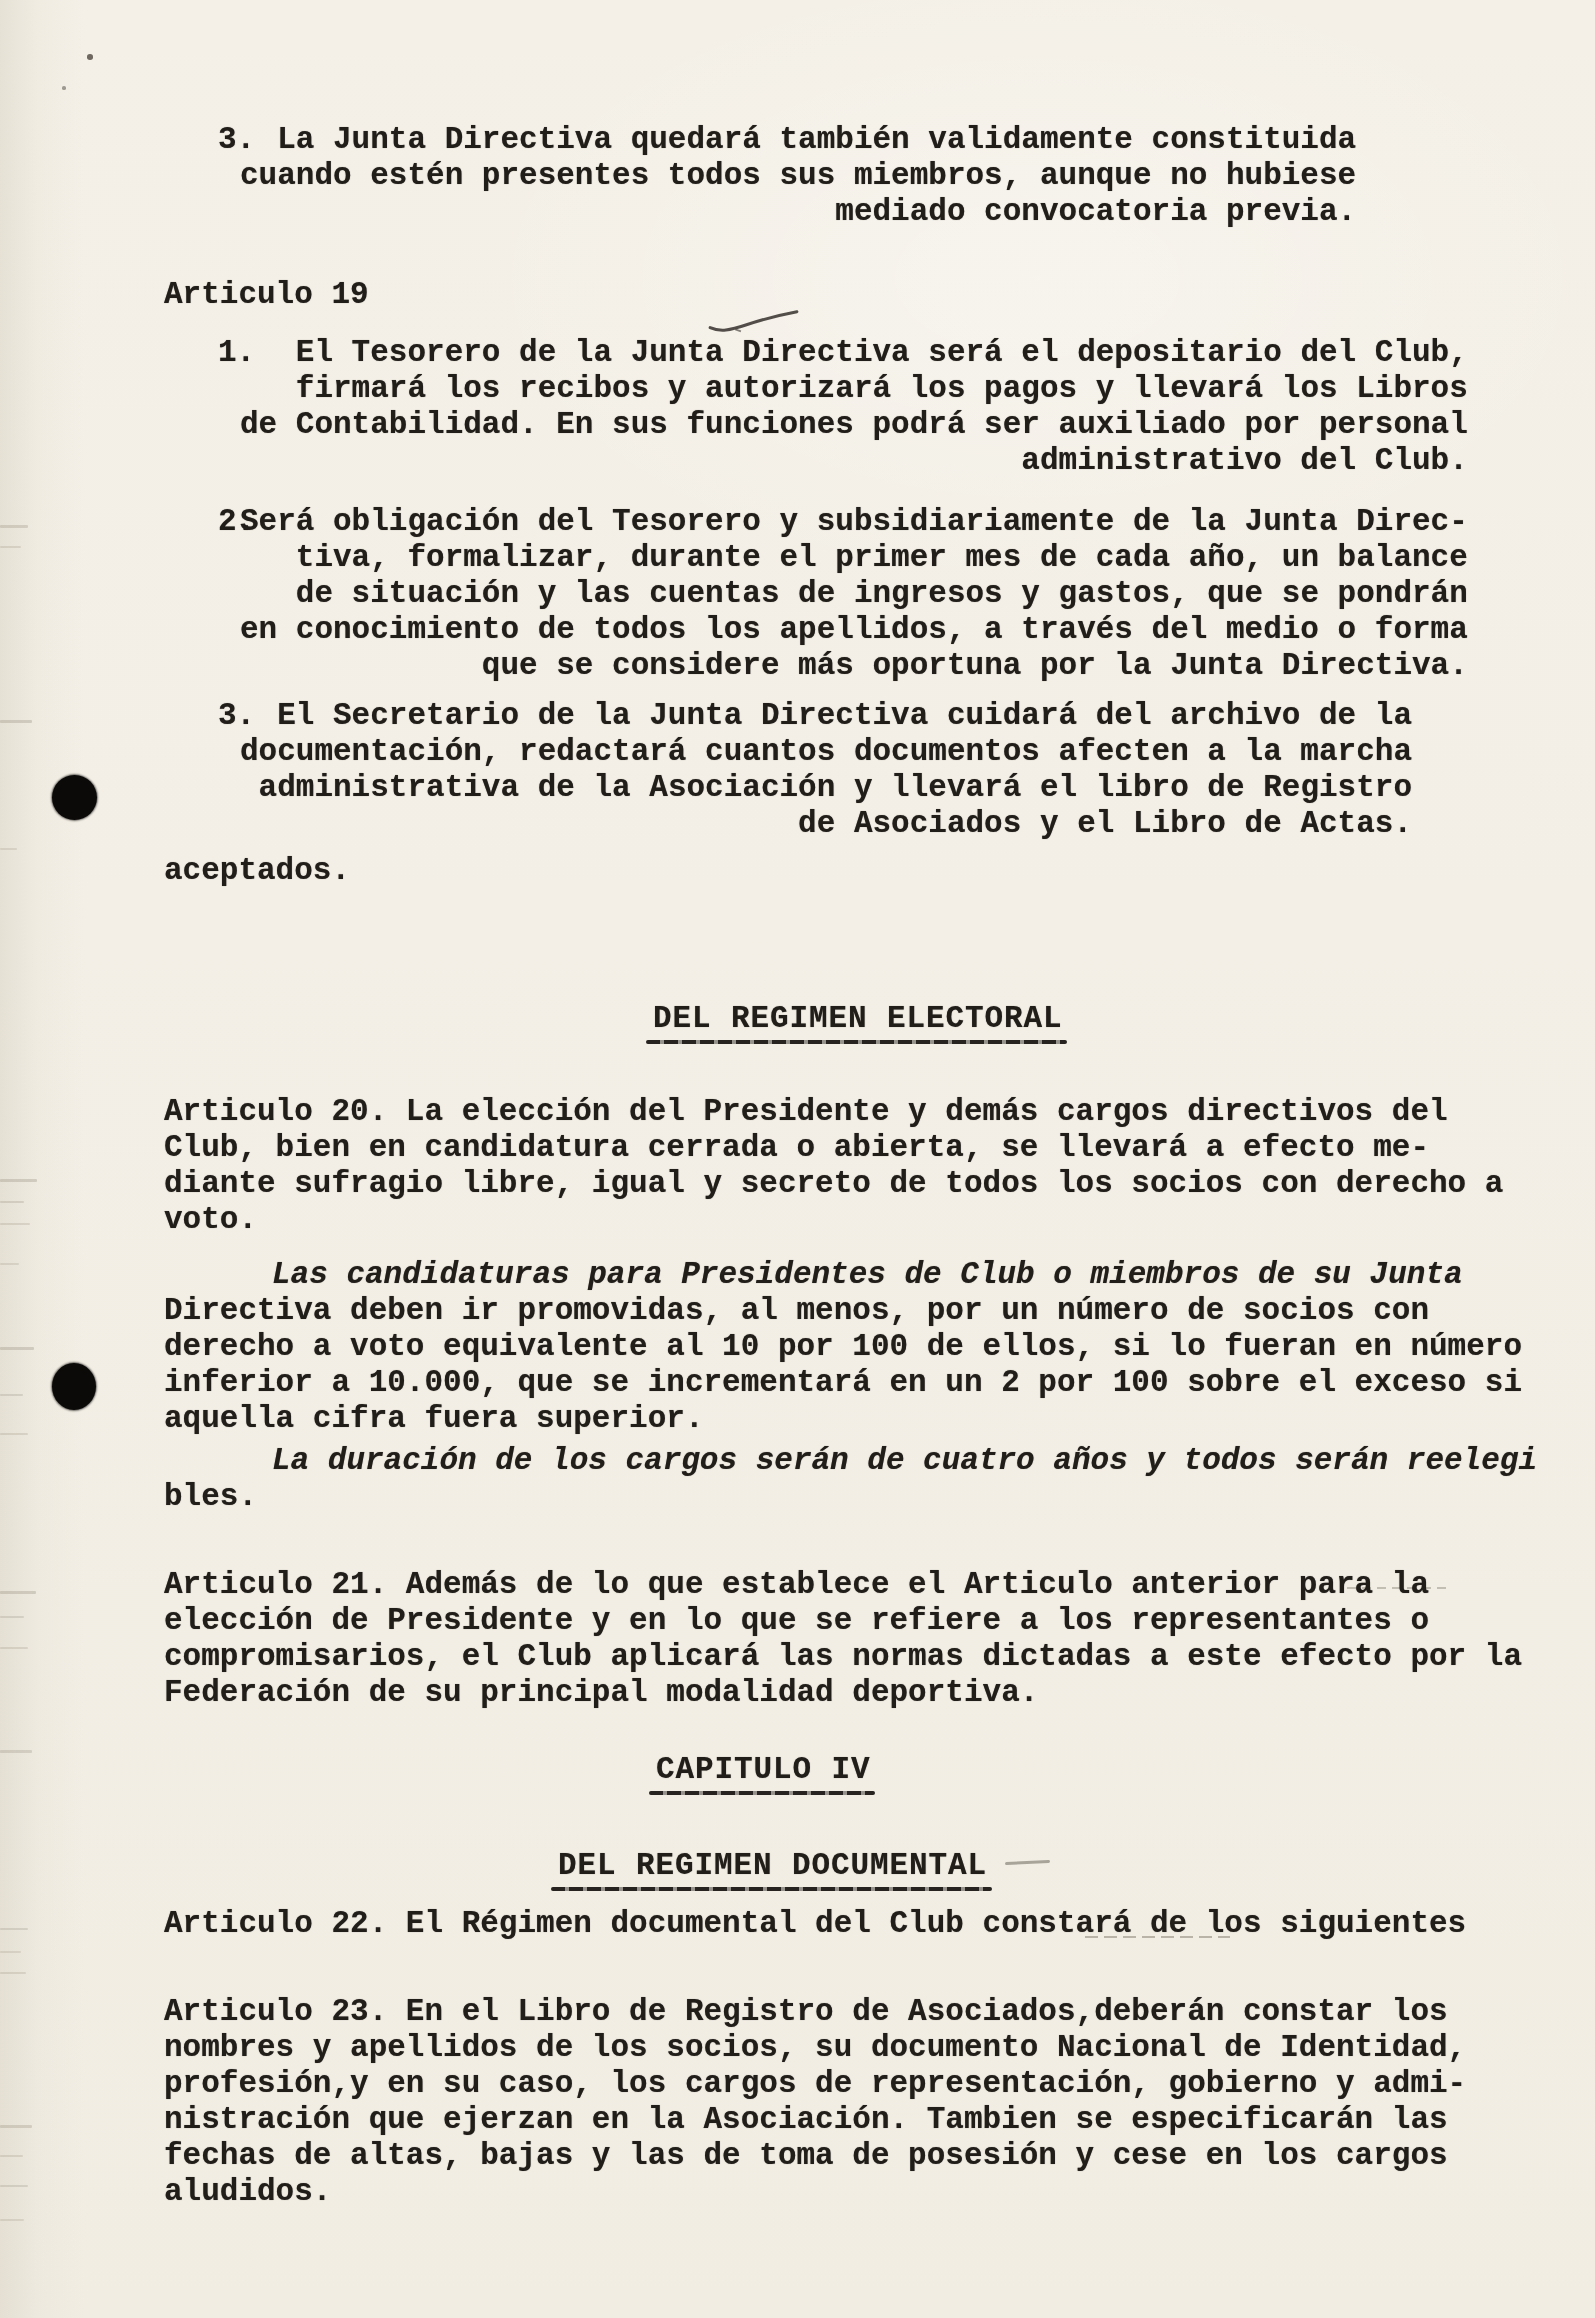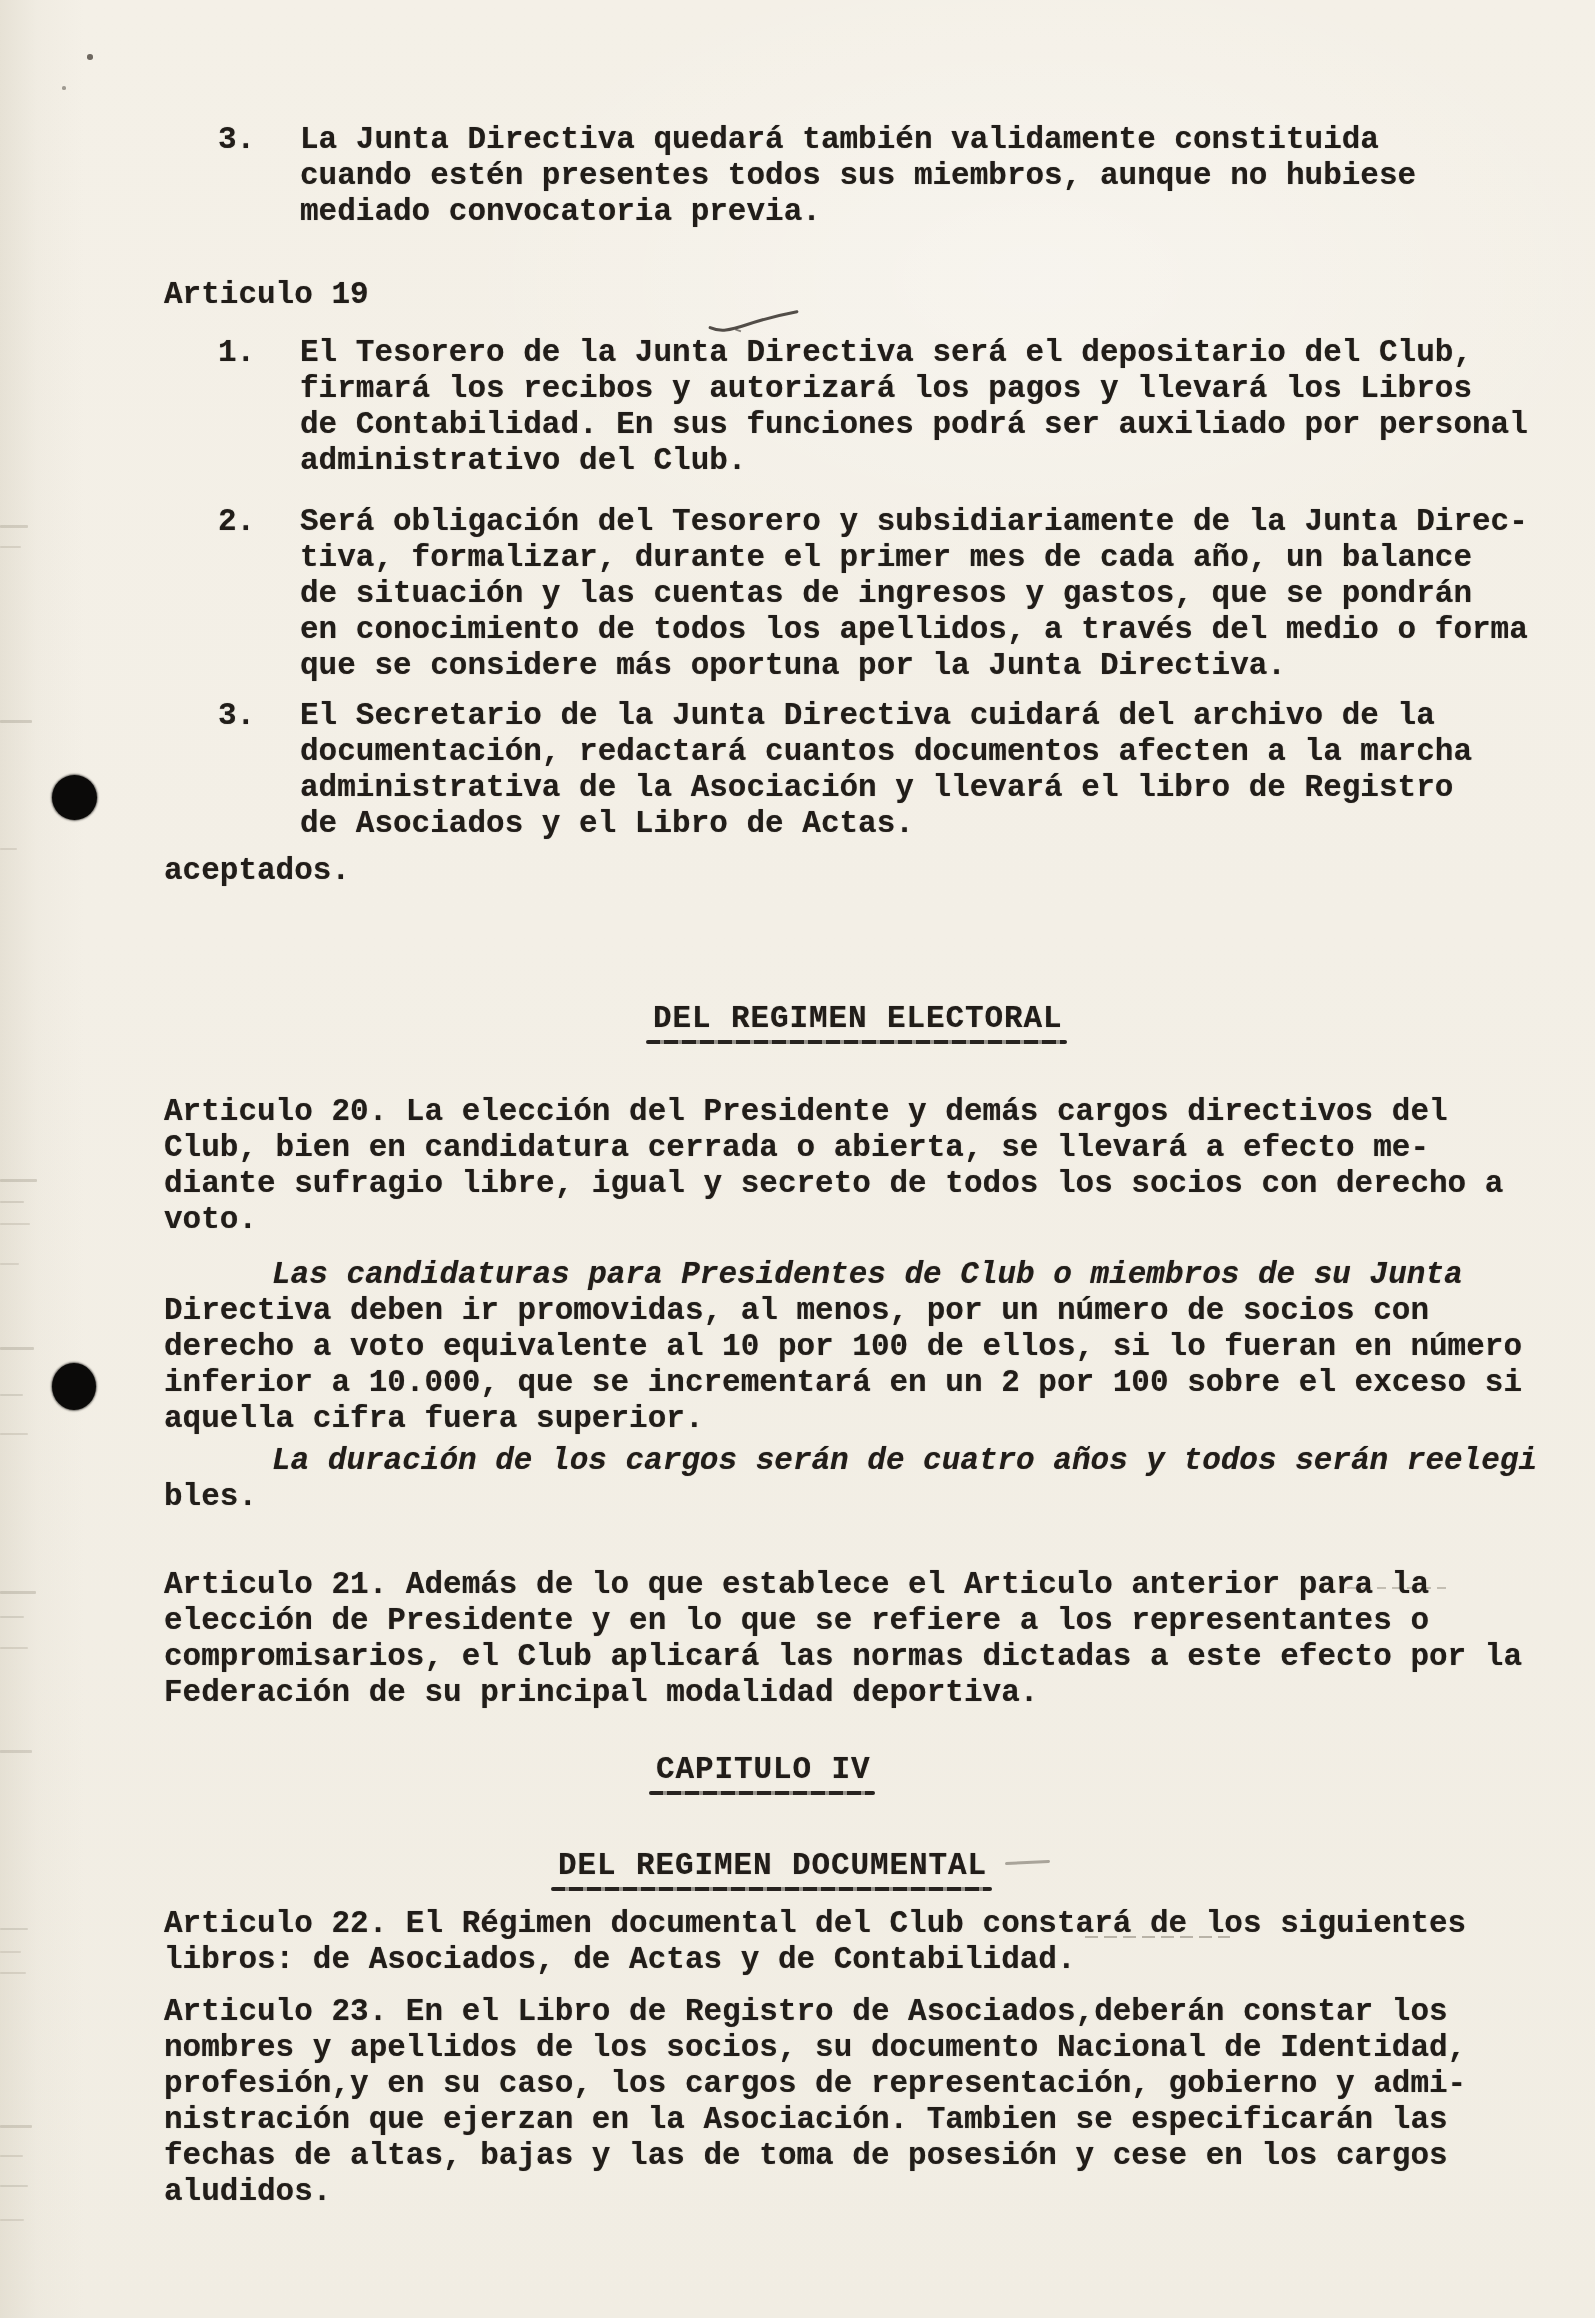--- a/index.html
+++ b/index.html
@@ -16,21 +16,21 @@
     font-weight:700;
     font-size:31px;
     line-height:36px;
     color:#211d19;
   }
   .txt{ text-shadow:0 0 0.9px rgba(33,29,25,.55); }
   .block{position:absolute;left:164px;}
   .line{white-space:pre;}
   .list-item{position:absolute;left:218px;}
   .num{position:absolute;left:0;top:0;}
-  .item-lines{margin-left:82px;}
+  .item-lines{margin-left:22px;text-align:right;}
   .indent-first .line:first-child{text-indent:108px;font-style:italic;}
   .heading{position:absolute;letter-spacing:0.9px;}
   .heading .hline{
     height:4.7px;margin:2.8px -4.7px 0 -6.6px;
     background:repeating-linear-gradient(90deg,#272320 0 14px, rgba(39,35,32,.45) 14px 18px);
     border-radius:1.9px;
   }
   .hole{position:absolute;background:#0b0a09;border-radius:50%;}
   .hole-1{left:52px;top:775px;width:45px;height:45px;box-shadow:0 0 1.9px 0.9px rgba(11,10,9,.6);}
   .hole-2{left:52px;top:1363px;width:44px;height:47px;box-shadow:0 0 1.9px 0.9px rgba(11,10,9,.6);}
@@ -164,21 +164,20 @@
     <div class="hline"></div>
   </div>
 
   <div class="heading txt" style="left:558px;top:1848px">
     <div class="line">DEL REGIMEN DOCUMENTAL</div>
     <div class="hline"></div>
   </div>
 
   <div class="block txt" style="top:1906px">
     <div class="line">Articulo 22. El Régimen documental del Club constará de los siguientes</div>
-    <div class="line">libros: de Asociados, de Actas y de Contabilidad.</div>
   </div>
 
   <div class="block txt" style="top:1994px">
     <div class="line">Articulo 23. En el Libro de Registro de Asociados,deberán constar los</div>
     <div class="line">nombres y apellidos de los socios, su documento Nacional de Identidad,</div>
     <div class="line">profesión,y en su caso, los cargos de representación, gobierno y admi-</div>
     <div class="line">nistración que ejerzan en la Asociación. Tambien se especificarán las</div>
     <div class="line">fechas de altas, bajas y las de toma de posesión y cese en los cargos</div>
     <div class="line">aludidos.</div>
   </div>

